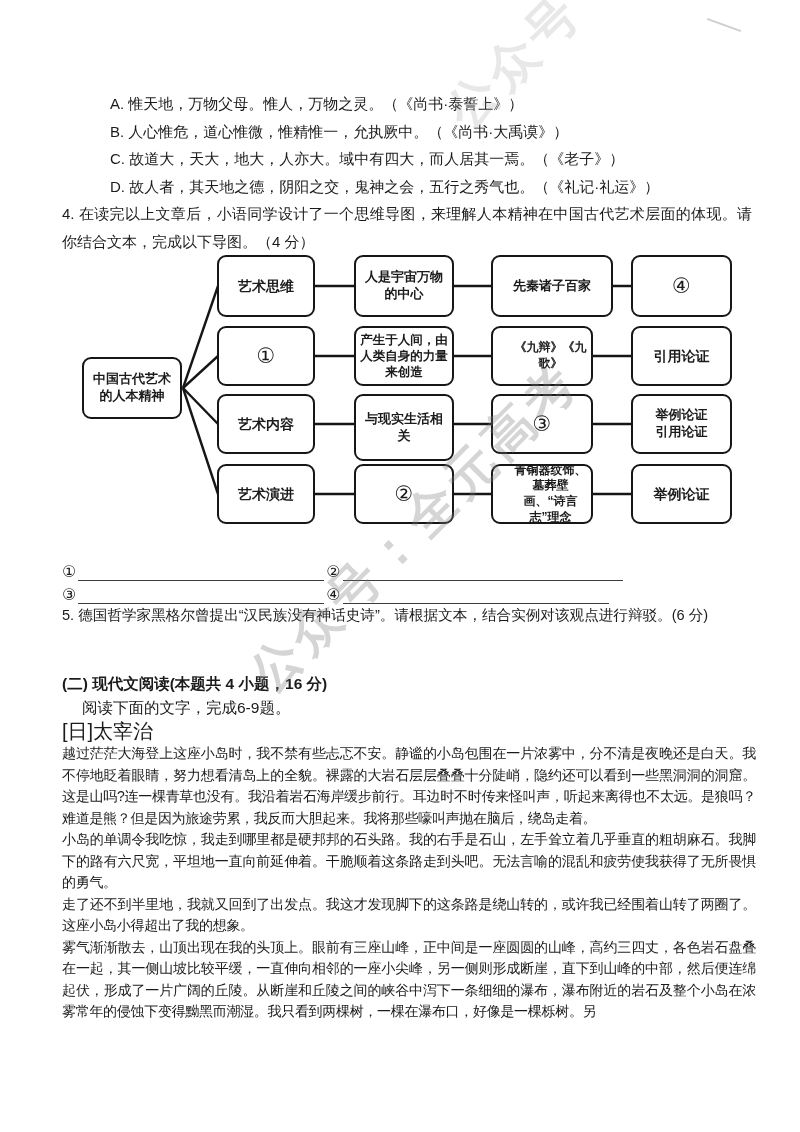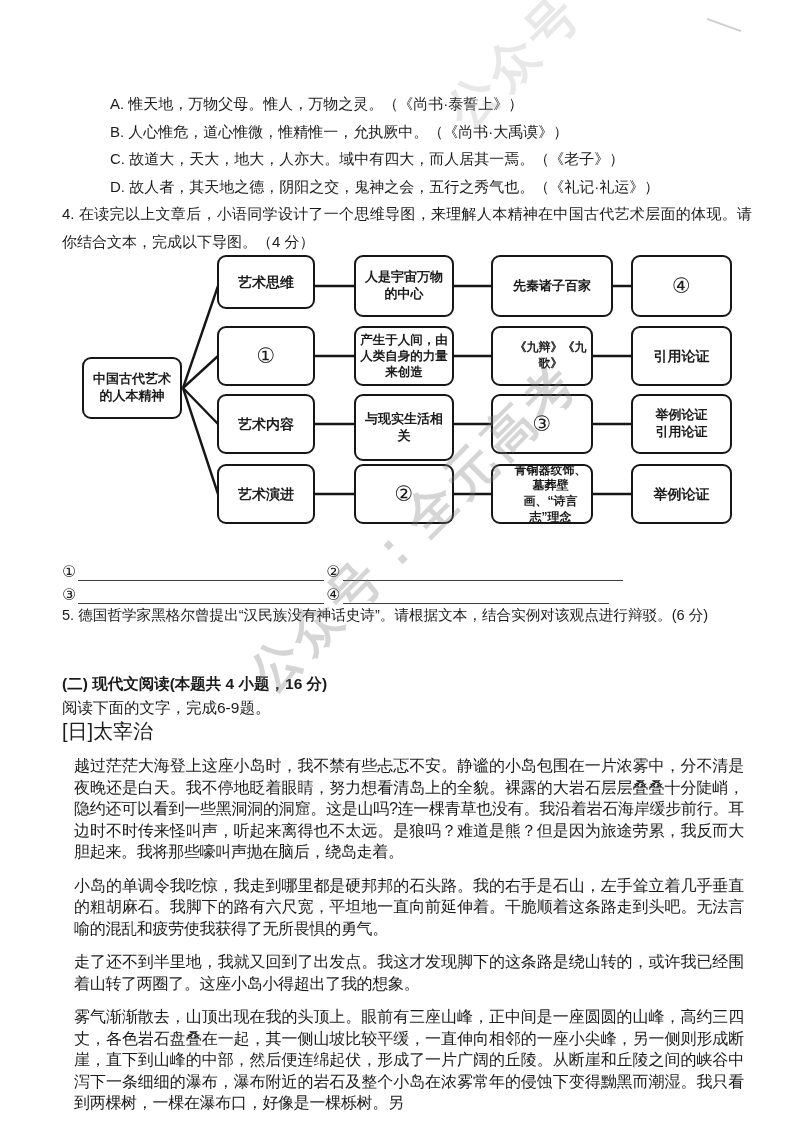--- a/index.html
+++ b/index.html
@@ -26,24 +26,24 @@
   .dbox.circ{font-size:21px;font-weight:400;}
   
   .blanks{position:absolute;left:62px;top:558px;width:580px;z-index:3;}
   .blank-row{display:flex;align-items:flex-end;height:23px;}
   .bnum{font-size:16px;line-height:19px;flex:0 0 auto;}
   .useg{border-bottom:1.6px solid #3c3c3c;height:17px;margin:0 2px;flex:0 0 auto;}
   .q5{position:absolute;left:62px;top:606px;width:720px;font-size:14.6px;white-space:nowrap;z-index:3;}
   
   .passage{position:absolute;left:62px;top:672px;width:694px;z-index:3;}
   .sec-head{font-size:15.5px;font-weight:700;line-height:24px;}
-  .sec-line{font-size:15.5px;line-height:24px;}
+  .sec-line{font-size:15.5px;line-height:24px;margin-left:20px;}
   .p-title{font-size:15.5px;font-weight:700;line-height:23px;letter-spacing:1px;}
   .p-author{font-size:20px;line-height:23px;}
-  .passage p{margin:12px;font-size:16px;line-height:21.5px;letter-spacing:-0.3px;
+  .passage p{margin:0;font-size:14px;line-height:21.5px;letter-spacing:-0.3px;
     text-align:justify;word-break:break-all;}
   
   .watermark{
     position:absolute;z-index:6;pointer-events:none;white-space:nowrap;
     font-size:50px;font-weight:700;letter-spacing:5px;
     transform-origin:0 0;transform:rotate(-45deg);
     color:rgba(125,125,125,0.32);
   }
   .wm-main{left:235px;top:660px;}
   .wm-top{left:432px;top:96px;color:rgba(150,150,150,0.22);}
@@ -85,21 +85,21 @@
       <line x1="452" y1="494" x2="492" y2="494"></line>
       <line x1="592" y1="286" x2="632" y2="286"></line>
       <line x1="592" y1="356" x2="632" y2="356"></line>
       <line x1="592" y1="424" x2="632" y2="424"></line>
       <line x1="592" y1="494" x2="632" y2="494"></line>
     </g>
   </svg>
 
   <div class="dbox fs13" style="left:82px;top:357px;width:100px;height:62px">中国古代艺术的人本精神</div>
 
-  <div class="dbox" style="left:217px;top:255px;width:98px;height:54px">艺术思维</div>
+  <div class="dbox" style="left:217px;top:255px;width:98px;height:62px">艺术思维</div>
   <div class="dbox fs13" style="left:354px;top:255px;width:100px;height:62px">人是宇宙万物的中心</div>
   <div class="dbox fs13" style="left:491px;top:255px;width:122px;height:62px">先秦诸子百家</div>
   <div class="dbox circ" style="left:631px;top:255px;width:101px;height:62px">④</div>
 
   <div class="dbox circ" style="left:217px;top:326px;width:98px;height:60px">①</div>
   <div class="dbox fs125" style="left:354px;top:326px;width:100px;height:60px">产生于人间，由人类自身的力量来创造</div>
   <div class="dbox fs12" style="left:491px;top:326px;width:102px;height:60px">《九辩》《九歌》</div>
   <div class="dbox" style="left:631px;top:326px;width:101px;height:60px">引用论证</div>
 
   <div class="dbox" style="left:217px;top:394px;width:98px;height:60px">艺术内容</div>

